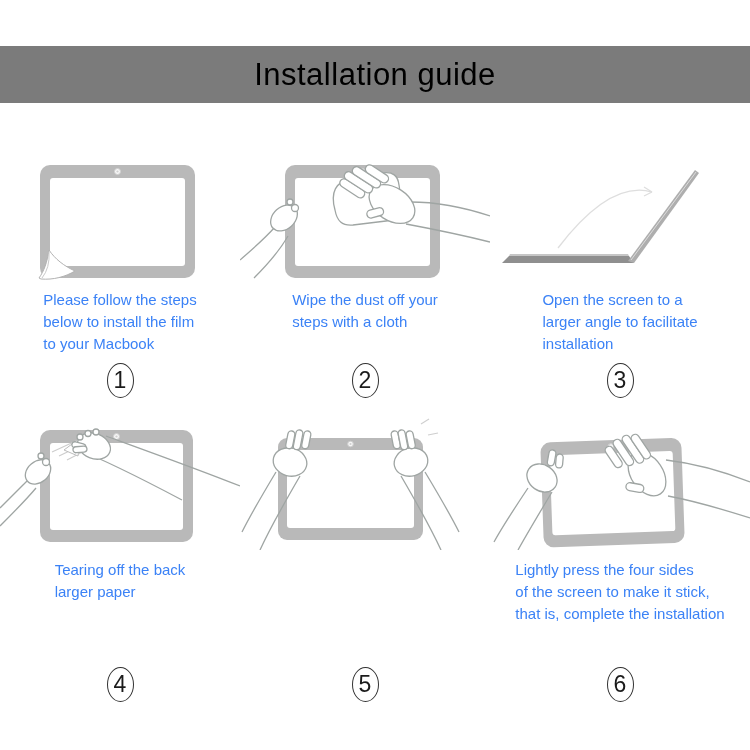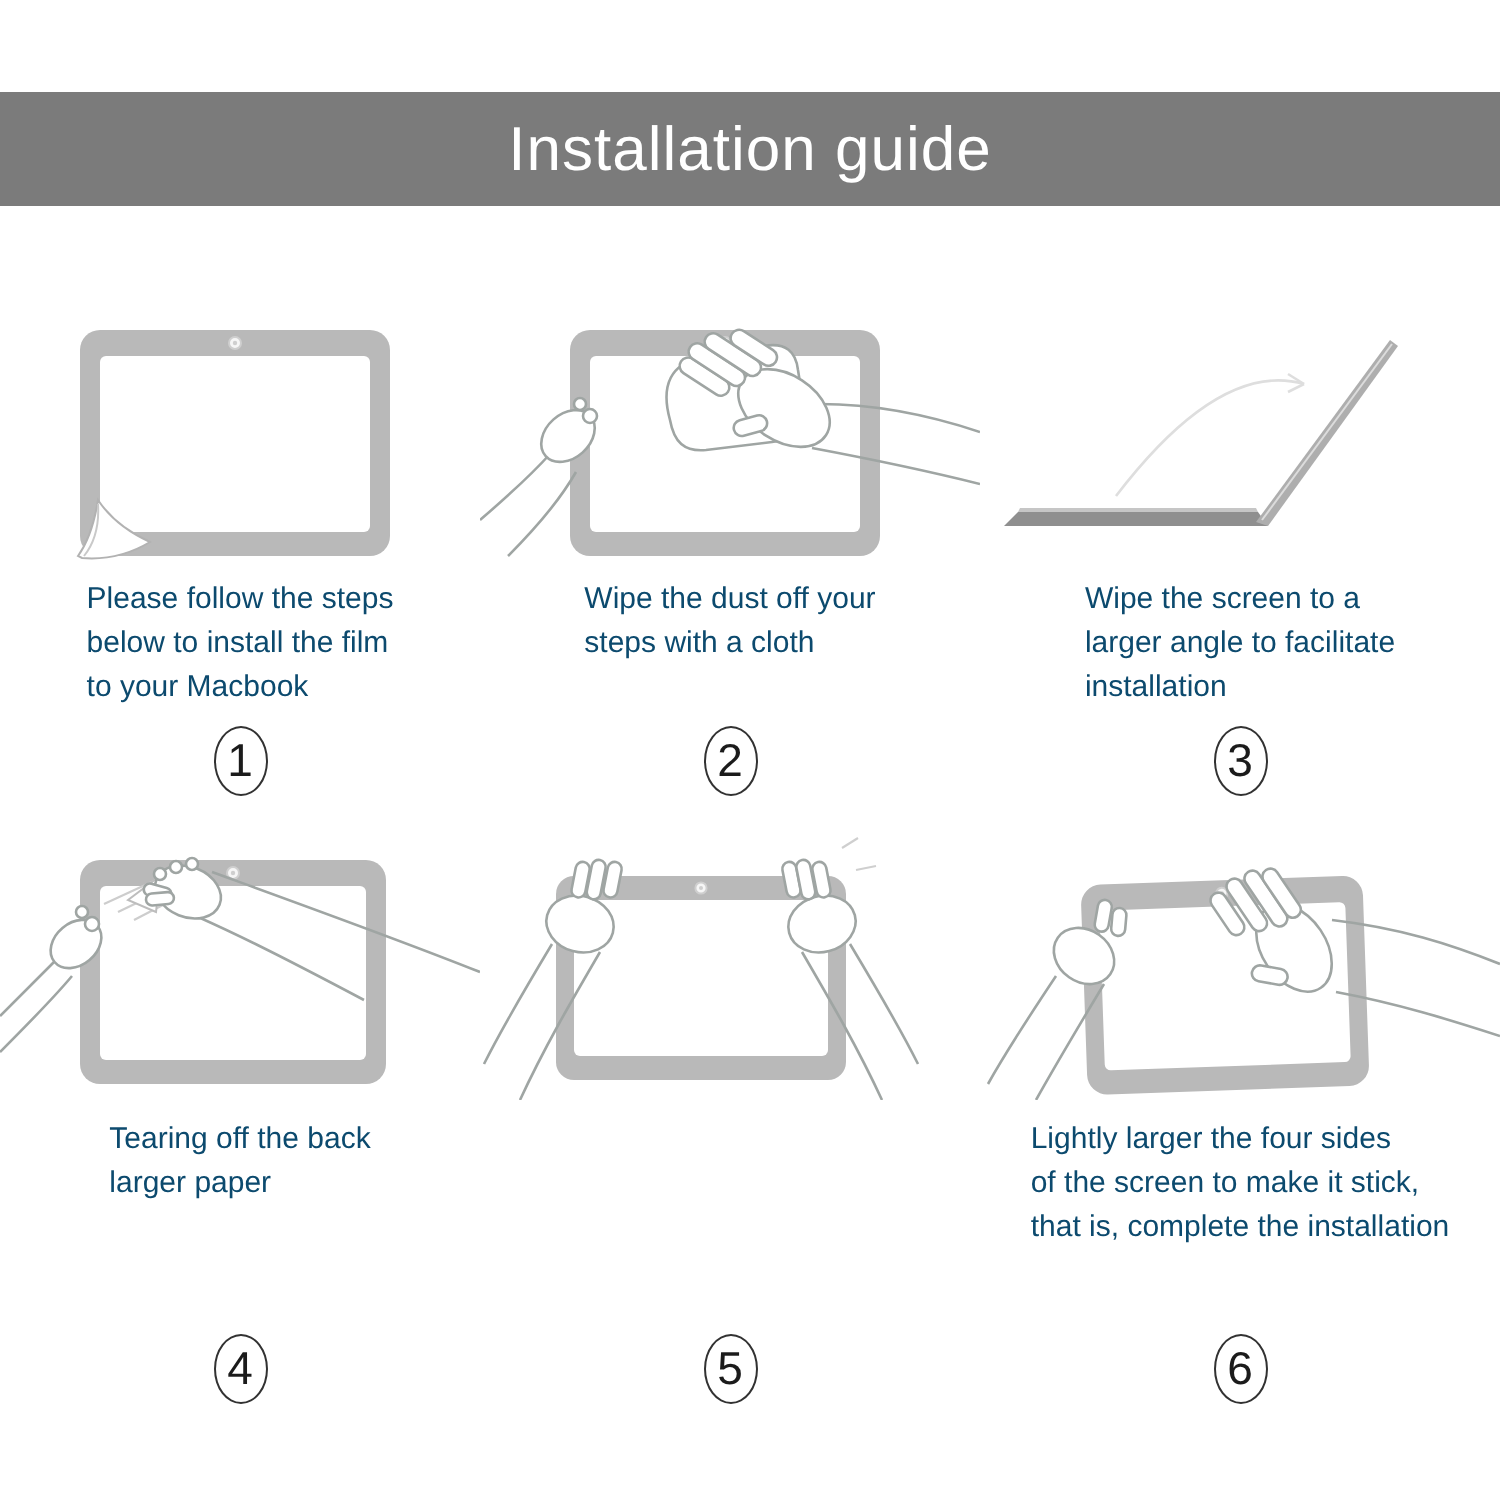--- a/index.html
+++ b/index.html
@@ -5,35 +5,35 @@
   html,body{margin:0;padding:0;background:#fff;}
   .page{
     position:relative;width:750px;height:750px;background:#ffffff;overflow:hidden;
     font-family:"Liberation Sans", sans-serif;color:#1f1f1f;
   }
   .banner{
     position:absolute;top:46px;left:0;width:750px;height:57px;background:#7b7b7b;
     display:flex;align-items:center;justify-content:center;
   }
   .banner h1{
-    margin:0;font-size:31px;font-weight:400;color:#ffffff;letter-spacing:.5px;
+    margin:0;font-size:31px;font-weight:400;color:#000000;letter-spacing:.5px;
   }
   .grid{position:absolute;top:118px;left:0;width:750px;}
   .row{display:grid;grid-template-columns:240px 250px 260px;}
   .row.r1 .cell{height:282px;}
   .row.r2 .cell{height:304px;}
   .cell{display:flex;flex-direction:column;align-items:center;}
   .illo{width:100%;display:flex;align-items:flex-end;justify-content:center;}
   .r1 .illo{height:162px;}
   .r2 .illo{height:150px;}
   .illo svg{display:block;}
   .capwrap{width:100%;text-align:center;padding-top:9px;box-sizing:border-box;flex:1;}
   .caption{
     display:inline-block;text-align:left;font-size:15px;line-height:22px;
-    color:#0c4a6e;white-space:pre-line;margin:0;
+    color:#3b82f6;white-space:pre-line;margin:0;
   }
   .num{
     width:25px;height:33px;border:1.5px solid #323232;border-radius:50%;
     display:flex;align-items:center;justify-content:center;
     font-size:23px;color:#1b1b1b;margin-top:auto;margin-bottom:2px;
     box-sizing:content-box;
   }
 </style>
 </head>
 <body>
@@ -127,21 +127,21 @@
               <line x1="141" y1="142" x2="206" y2="54" stroke="#dcdcdc" stroke-width="1"></line>
             </g>
             <g stroke="#dedede" stroke-width="1.3" fill="none">
               <path d="M 68 130 Q 120 62 162 74"></path>
               <path d="M 162 74 L 154 69"></path>
               <path d="M 162 74 L 154 78"></path>
             </g>
           </svg>
         </div>
         <div class="capwrap">
-          <p class="caption">Wipe the screen to a
+          <p class="caption">Open the screen to a
 larger angle to facilitate
 installation</p>
         </div>
         <div class="num">
             <span>3</span>
           </div>
       </section>
     </div>
 
     <div class="row r2">
@@ -253,21 +253,21 @@
             <g fill="#ffffff" stroke="#9fa5a3" stroke-width="1.3">
               <path d="M 38 88 C 26 106 14 124 4 142" fill="none"></path>
               <path d="M 62 92 C 50 112 38 132 28 150" fill="none"></path>
               <ellipse transform="translate(52,78) rotate(35)" rx="16" ry="13"></ellipse>
               <rect transform="translate(63,50) rotate(100)" x="0" y="-3.5" width="16" height="7" rx="3.5"></rect>
               <rect transform="translate(70,54) rotate(95)" x="0" y="-3.5" width="14" height="7" rx="3.5"></rect>
             </g>
           </svg>
         </div>
         <div class="capwrap">
-          <p class="caption">Lightly larger the four sides
+          <p class="caption">Lightly press the four sides
 of the screen to make it stick,
 that is, complete the installation</p>
         </div>
         <div class="num">
             <span>6</span>
           </div>
       </section>
     </div>
   </main>
 </div>

